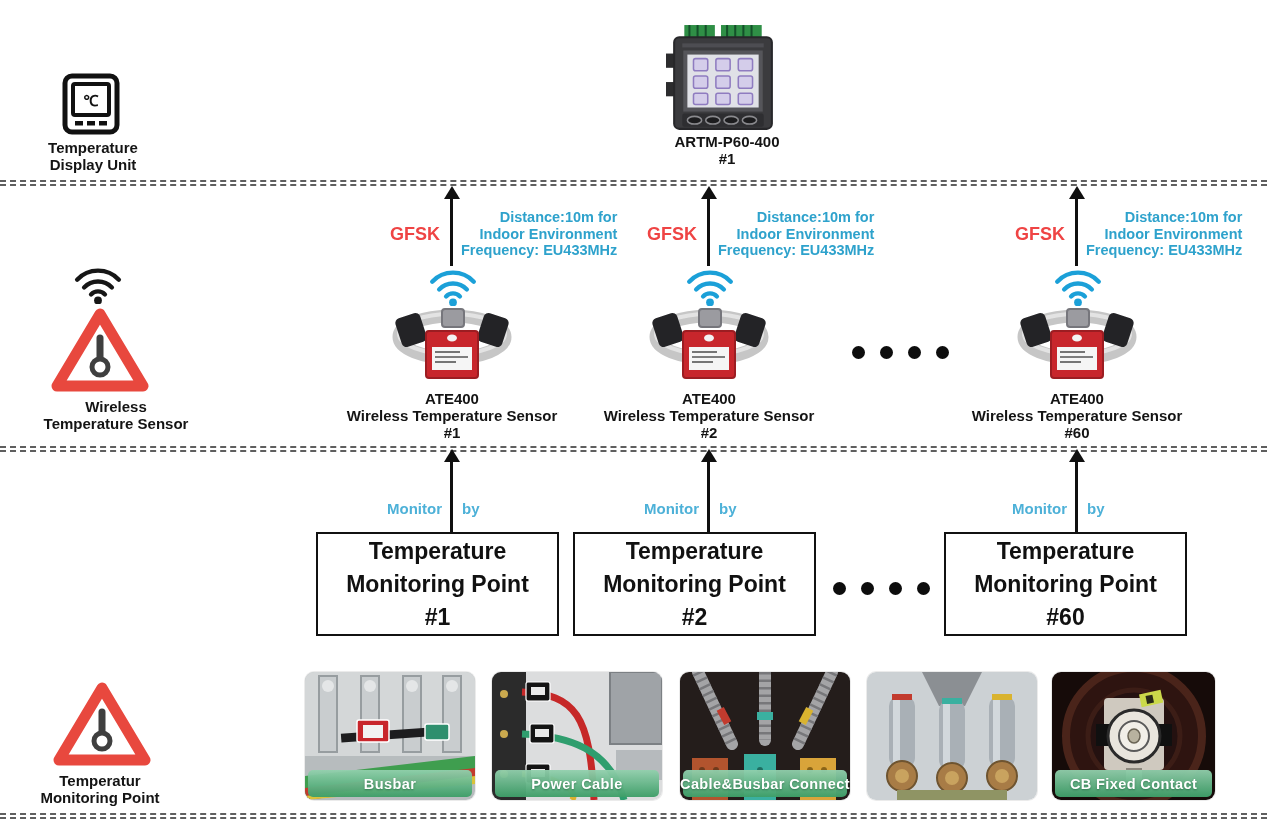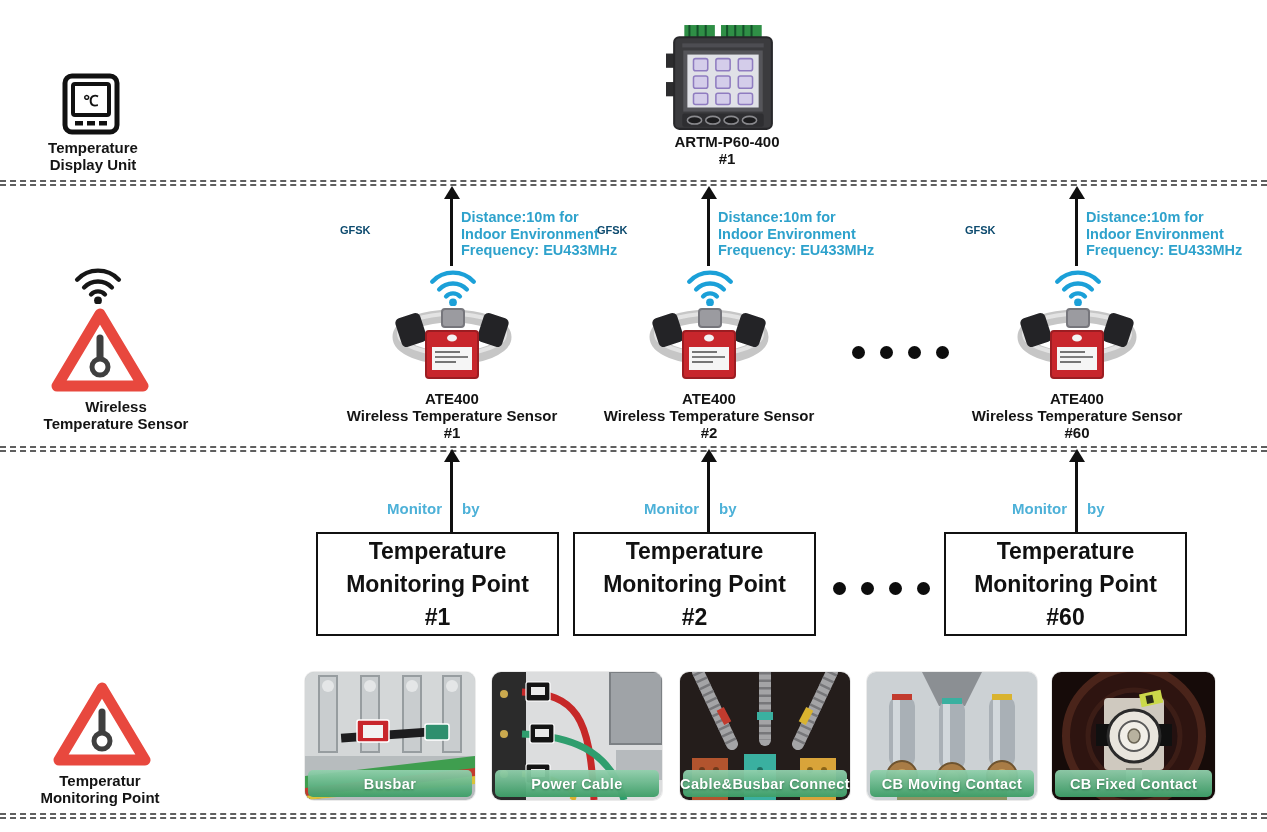--- a/index.html
+++ b/index.html
@@ -17,22 +17,22 @@
   .lbl-lg { color:#111; font-weight:bold; font-size:23px; line-height:33px; text-align:center; }
 
   
   .arrow-up { position:absolute; width:3px; background:#101010; }
   .arrow-up::before { content:''; position:absolute; top:-12px; left:-6.5px;
     border-left:8px solid transparent; border-right:8px solid transparent;
     border-bottom:13px solid #101010; }
 
   
   .radio-info { position:absolute; font-weight:bold; font-size:14.5px; line-height:16.5px;
-                color:#2ea2cc; text-align:left; white-space:nowrap; }
-  .gfsk { position:absolute; font-weight:bold; font-size:11px; color:#0c4a6e; text-align:left; }
+                color:#2ea2cc; text-align:right; white-space:nowrap; }
+  .gfsk { position:absolute; font-weight:bold; font-size:18px; color:#ef4444; text-align:right; }
 
   .monitor-word { position:absolute; font-weight:bold; font-size:15px; color:#4db1d8;text-align:right; }
 
   
   .mbox { position:absolute; width:243px; height:104px; background:#fff;
           border:2.5px solid #111; display:flex; flex-direction:column;
           align-items:center; justify-content:center; }
 
   
   .dots { position:absolute; display:flex; gap:15px; }
@@ -406,21 +406,20 @@
         <circle cx="85" cy="106" r="15" fill="#a87c46"></circle>
         <circle cx="135" cy="104" r="15" fill="#a87c46"></circle>
       </g>
       <g fill="#c9a35f">
         <circle cx="35" cy="104" r="7"></circle>
           <circle cx="85" cy="106" r="7"></circle>
           <circle cx="135" cy="104" r="7"></circle>
       </g>
       <rect x="30" y="118" width="110" height="10" fill="#8f9464"></rect>
     </svg>
-    <div class="caption">CB Moving Contact</div>
   </div>
 
   <div class="photo" style="left:1052px; width:163px;">
     <svg viewBox="0 0 163 128" preserveAspectRatio="none">
       <rect width="163" height="128" fill="#160b09"></rect>
       <circle cx="82" cy="64" r="68" fill="#2e1410" stroke="#4a241a" stroke-width="8"></circle>
       <circle cx="82" cy="64" r="46" fill="#241110" stroke="#3c1d16" stroke-width="5"></circle>
       <rect x="52" y="26" width="60" height="72" rx="4" fill="#cfc9bf"></rect>
       <rect x="44" y="52" width="14" height="22" fill="#101010"></rect>
       <rect x="106" y="52" width="14" height="22" fill="#101010"></rect>

